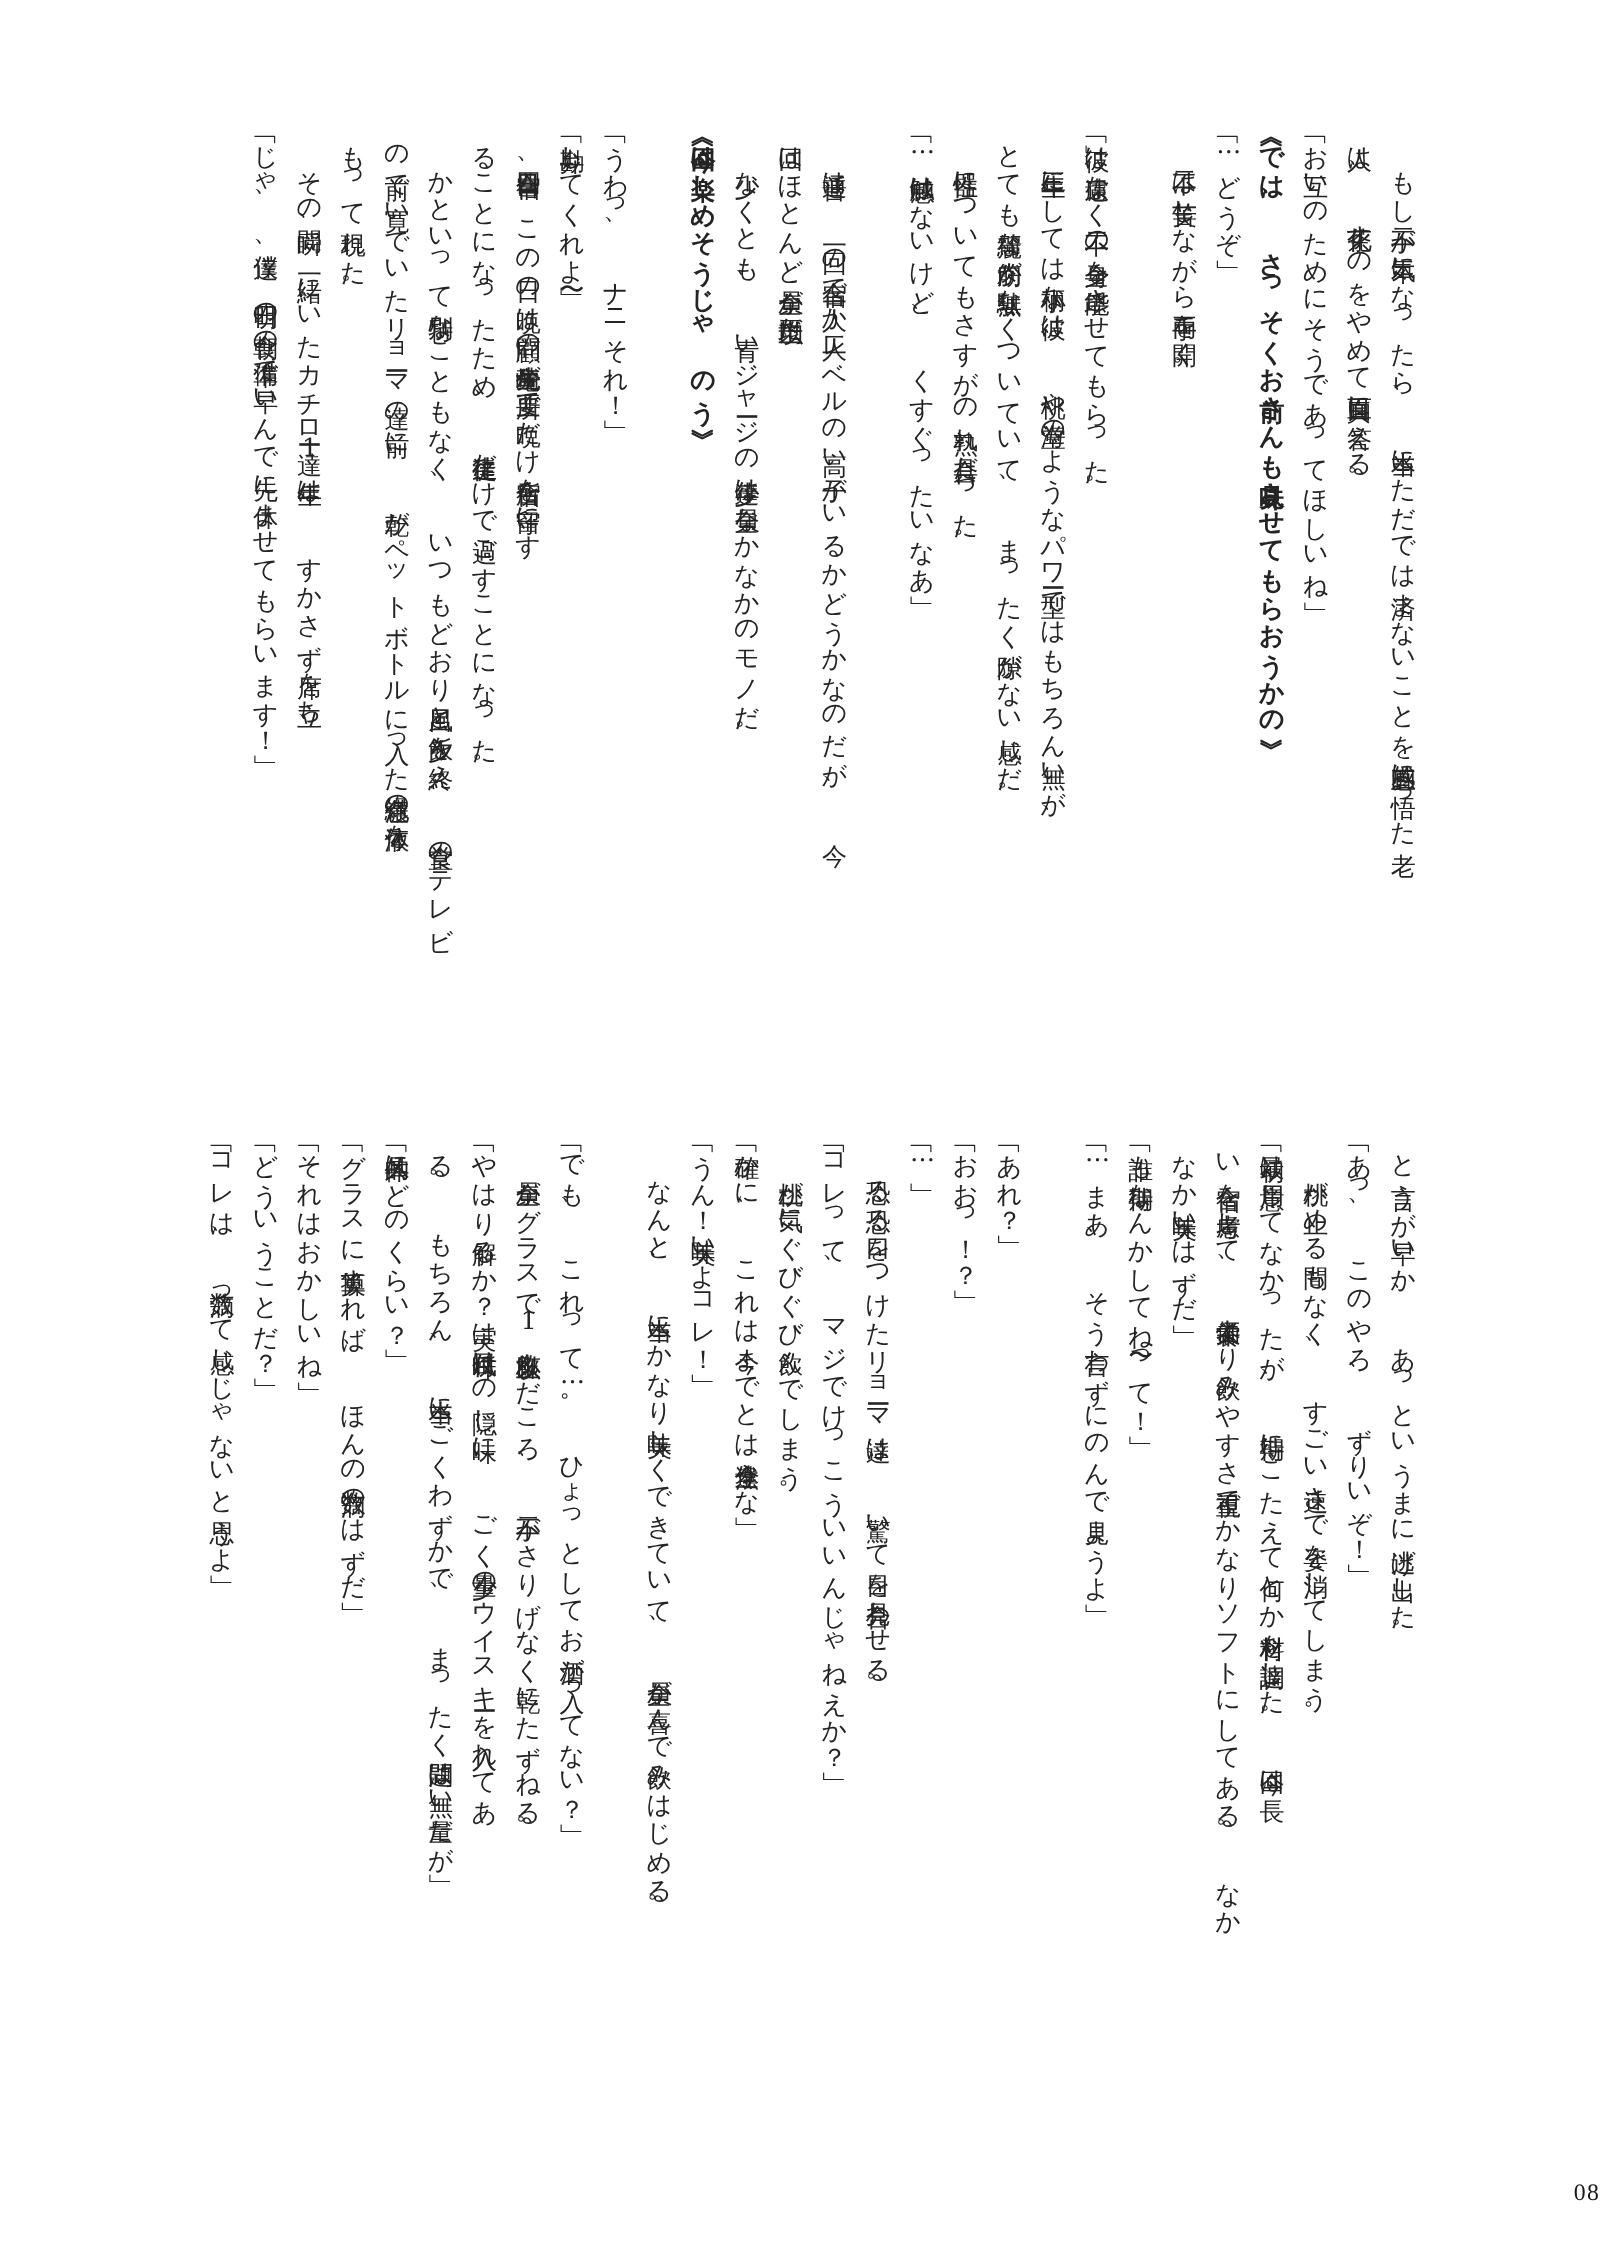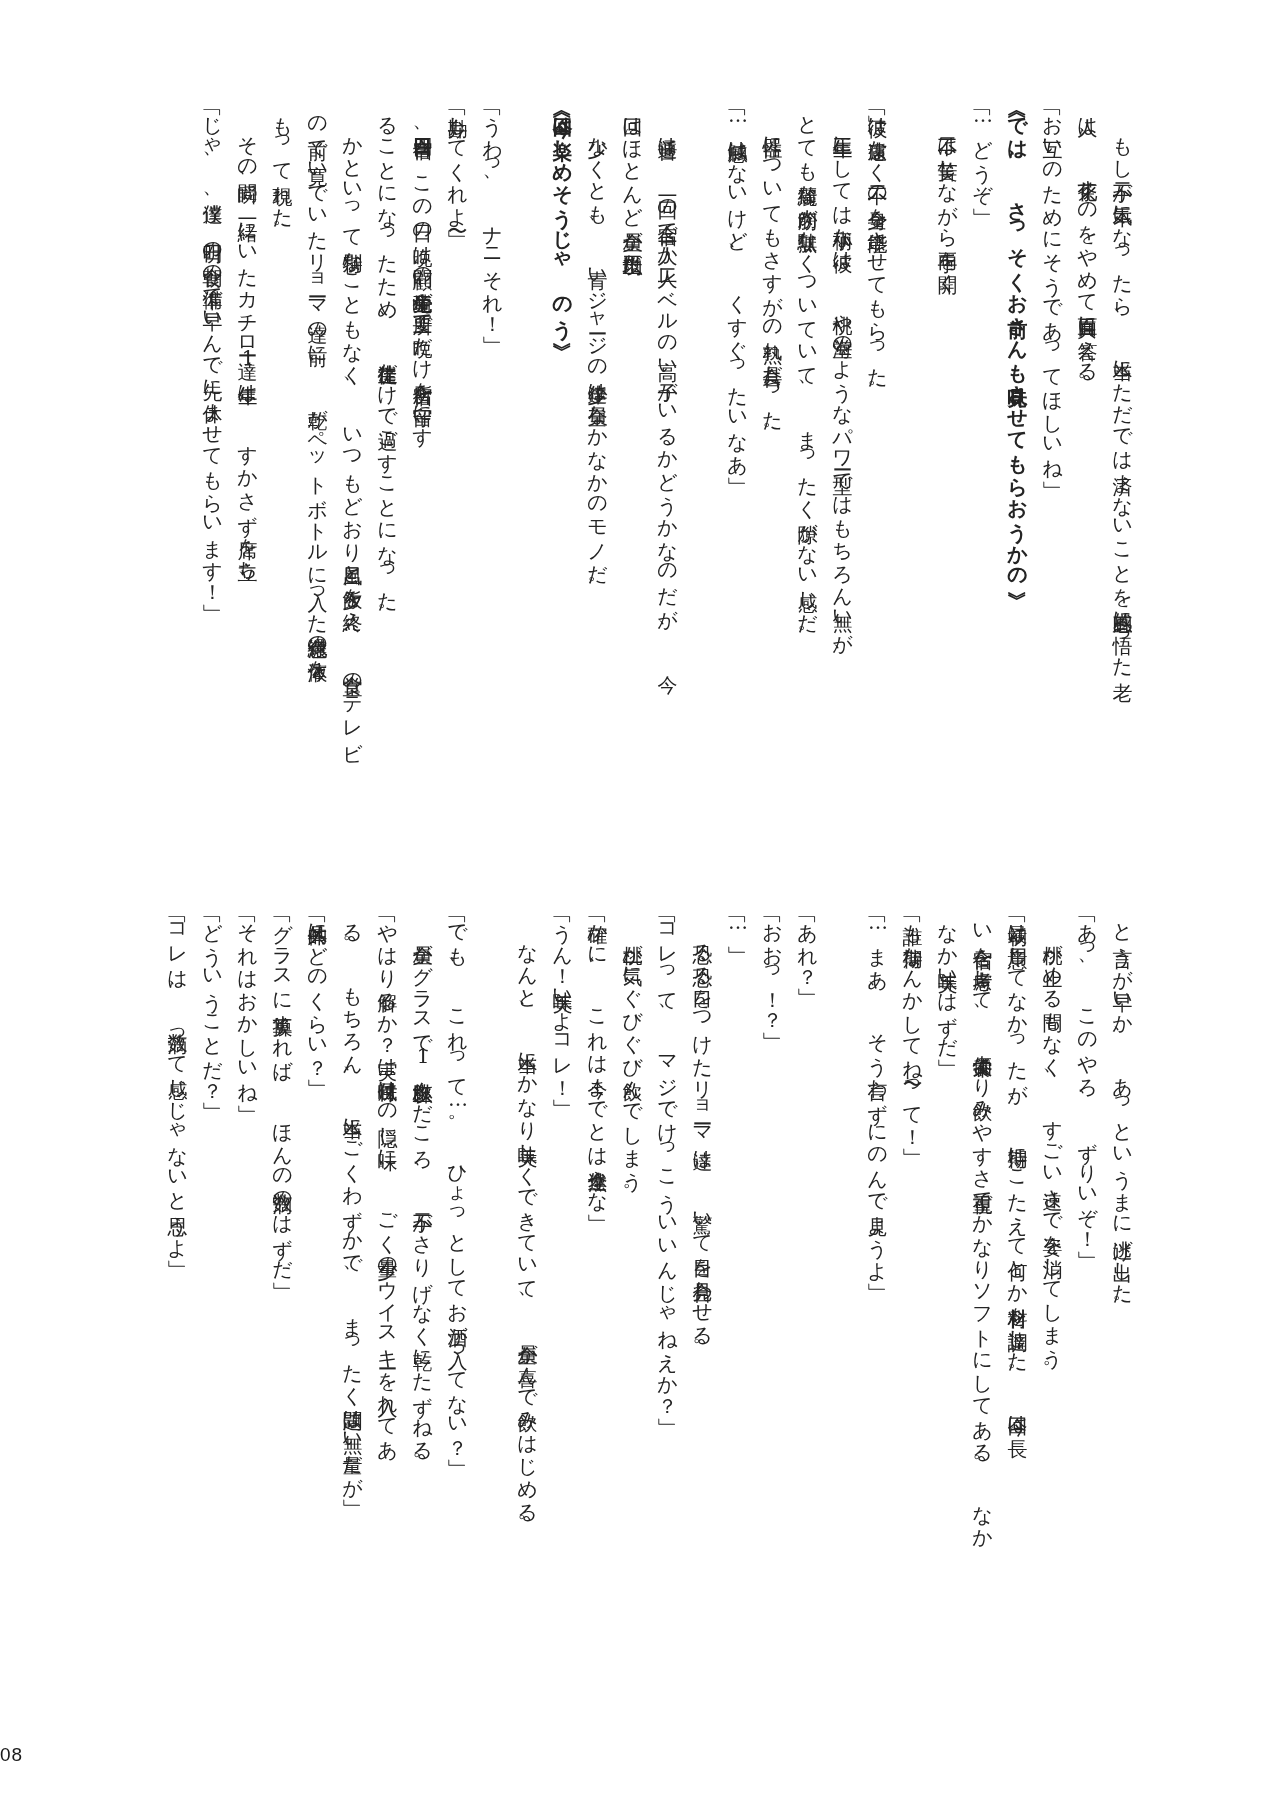--- a/index.html
+++ b/index.html
@@ -48,22 +48,22 @@
   }
   .col.blank {
     width: 35px;
     height: 10px;
   }
   .page-number {
     position: absolute;
     top: 1744px;
     left: 0;
     width: 100%;
-    text-align: left;
-    font-family: Liberation Sans, sans-serif;
+    text-align: right;
+    font-family: Liberation Serif, serif;
     font-size: 19px;
     letter-spacing: 1px;
     color: #1a1a1a;
   }
 </style>
 </head>
 <body>
 
 <main>
   <section id="dan1" class="dan">

